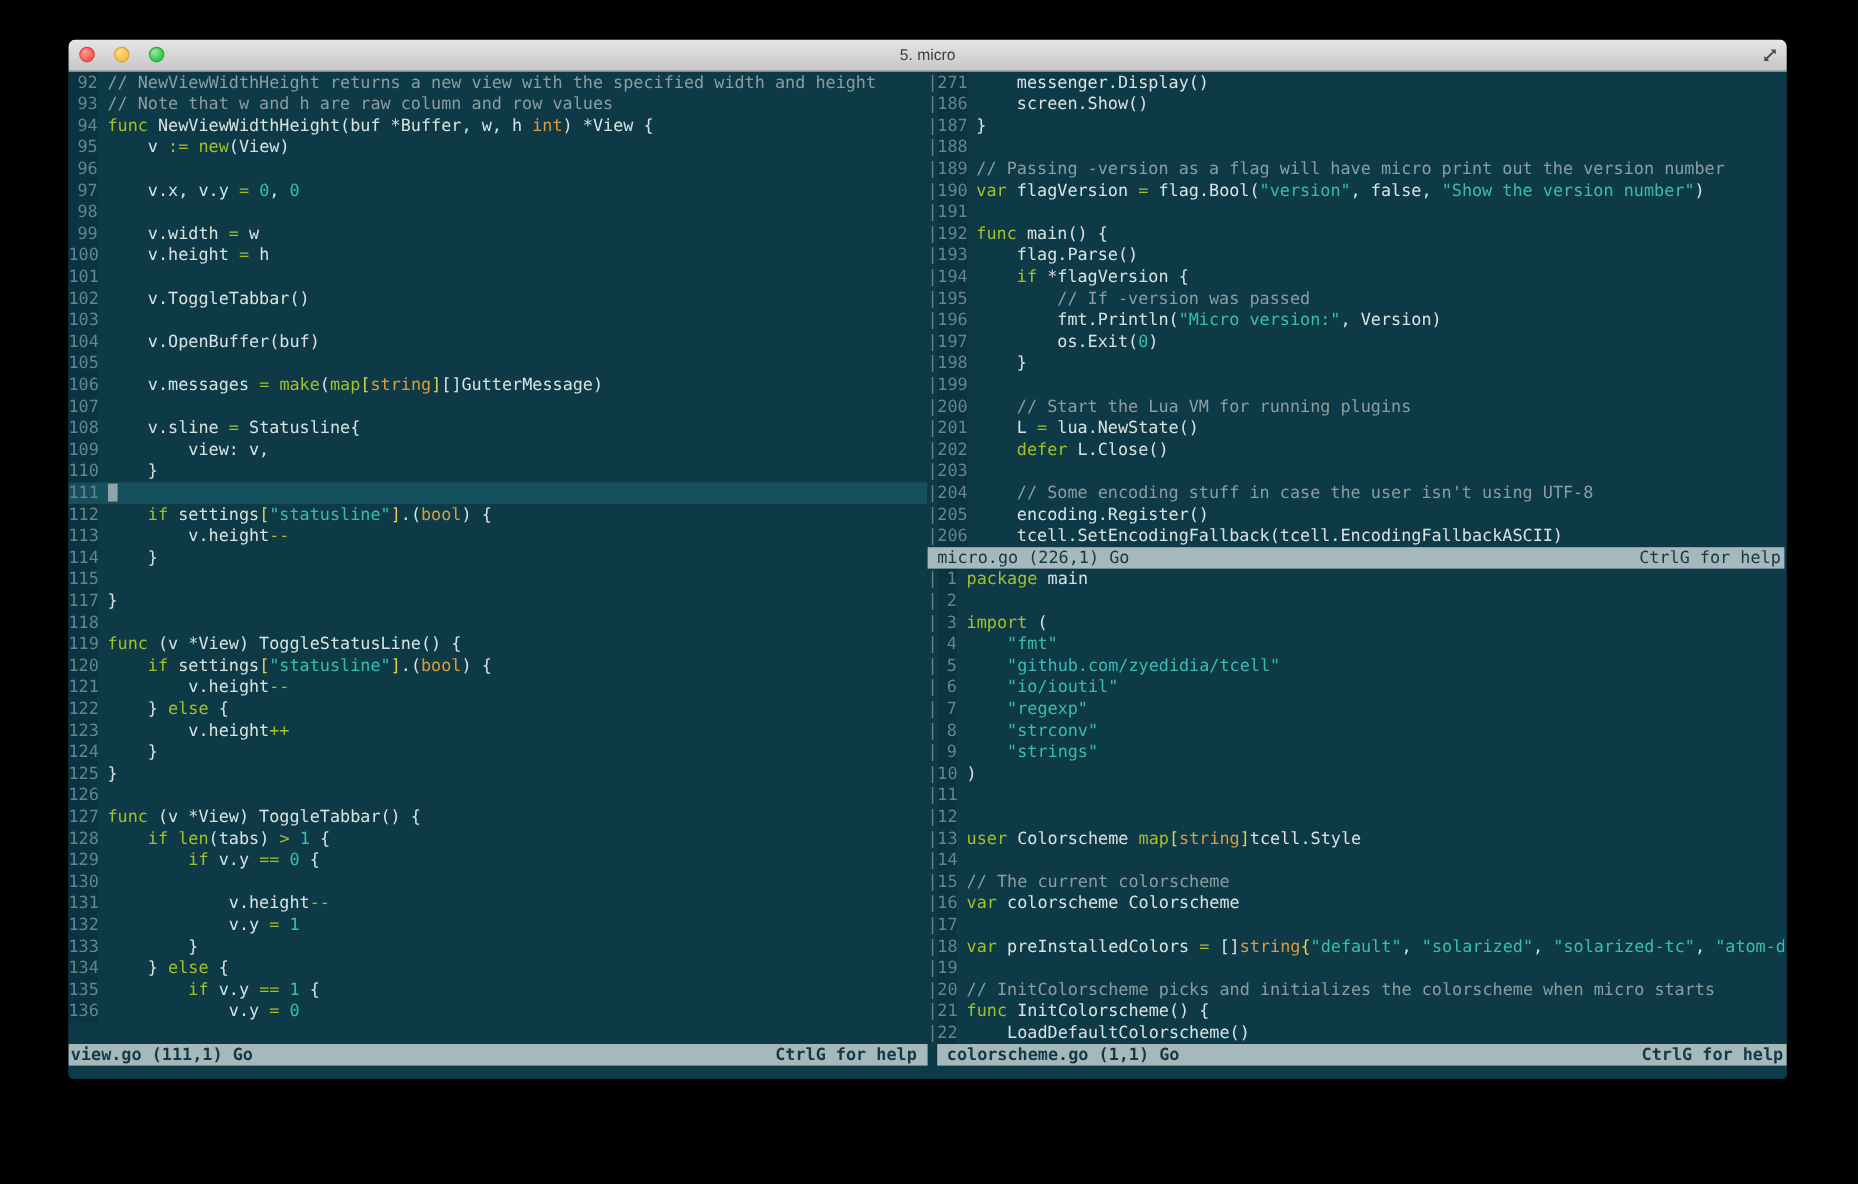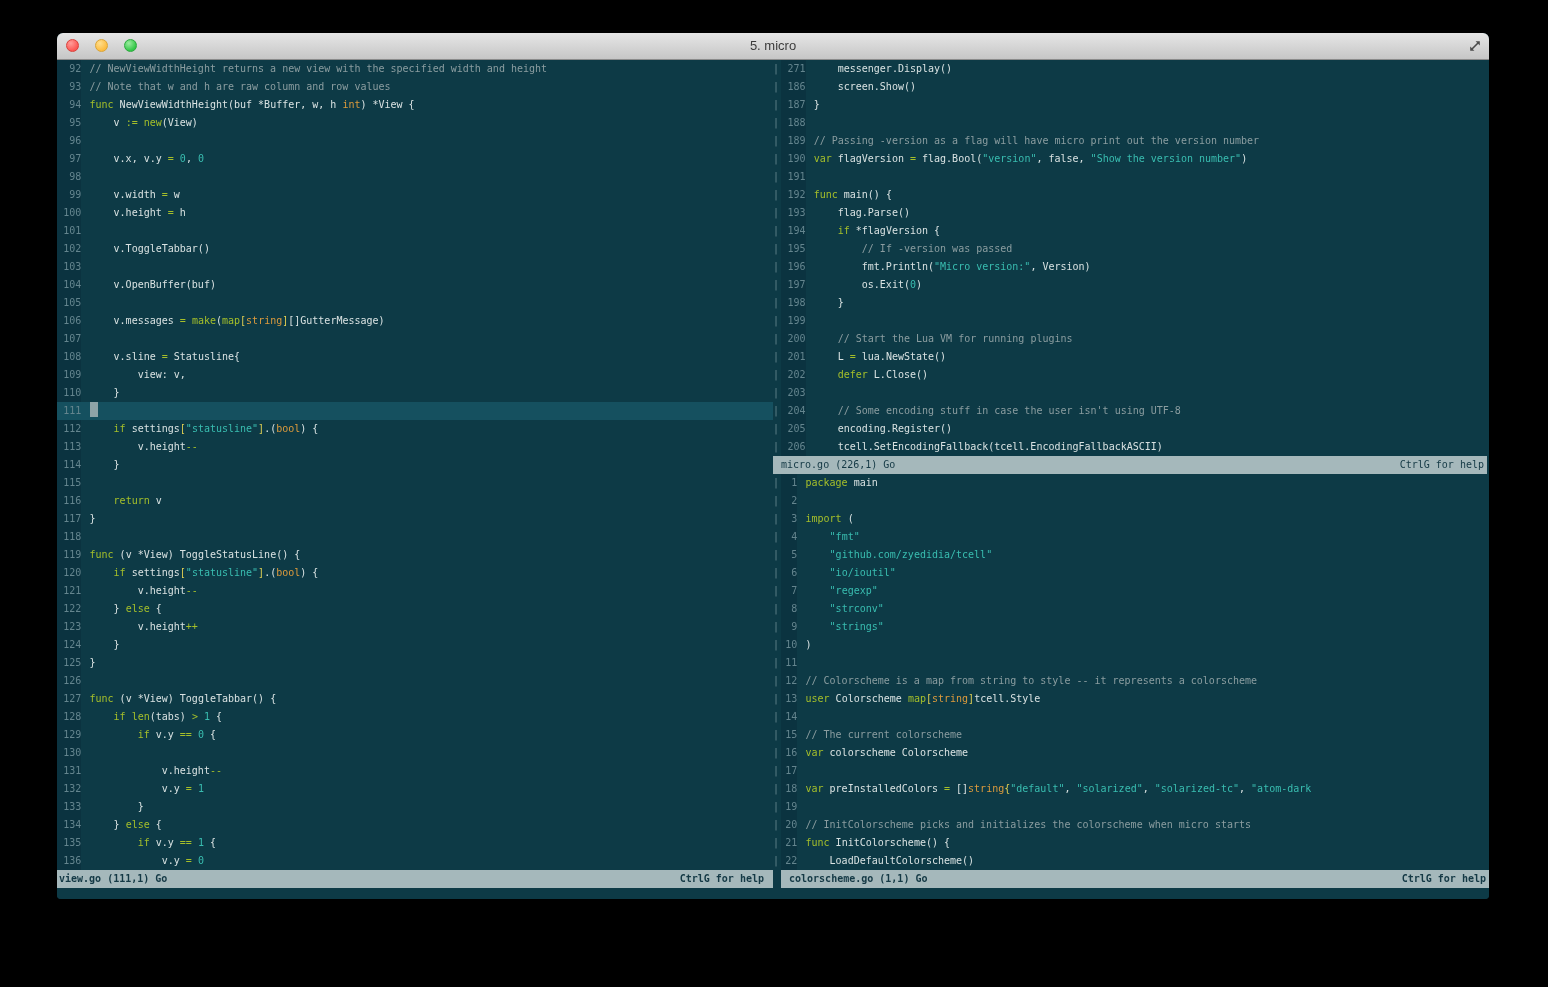--- a/index.html
+++ b/index.html
@@ -18,21 +18,21 @@
   .light { width:13px; height:13px; border-radius:50%; box-sizing:border-box; }
   .light.close { background:radial-gradient(circle at 35% 30%, #ff9d99, #fc5753 70%); border:1px solid #d8413a; }
   .light.min   { background:radial-gradient(circle at 35% 30%, #fede8e, #fdbc40 70%); border:1px solid #d8a438; }
   .light.zoom  { background:radial-gradient(circle at 35% 30%, #9bec9f, #33c748 70%); border:1px solid #2ca83e; }
   .title { position:absolute; left:0; right:0; top:0; height:40px; line-height:26px;
            text-align:center; font-family:"Liberation Sans", sans-serif; font-size:13px;
            color:var(--titleText); }
   .fsicon { position:absolute; right:6px; top:5px; width:16px; height:16px; }
 
   
-  .term { font-size:10px; line-height:18px; }
+  .term { font-size:14px; line-height:18px; }
   .main { display:flex; height:810px; }
   .pane { overflow:hidden; background:var(--bg); }
   .pane-left { width:716px; }
   .pane-rightcol { width:714px; display:flex; flex-direction:column; }
   .editor { overflow:hidden; }
   .ed-top, .ed-bottom { height:396px; }
 
   .row { height:18px; display:flex; white-space:pre; }
   .row.cur { background:var(--curLine); }
   .pipe { flex:none; width:var(--ch); color:var(--lineNum); }
@@ -103,21 +103,20 @@
             <div class="row"><span class="ln ln3">106</span><span class="code"><span class="tk-d">    v.messages </span><span class="tk-k">=</span><span class="tk-d"> </span><span class="tk-k">make</span><span class="tk-d">(</span><span class="tk-k">map</span><span class="tk-b">[</span><span class="tk-t">string</span><span class="tk-b">]</span><span class="tk-d">[]GutterMessage)</span></span></div>
             <div class="row"><span class="ln ln3">107</span><span class="code"></span></div>
             <div class="row"><span class="ln ln3">108</span><span class="code"><span class="tk-d">    v.sline </span><span class="tk-k">=</span><span class="tk-d"> Statusline{</span></span></div>
             <div class="row"><span class="ln ln3">109</span><span class="code"><span class="tk-d">        view: v,</span></span></div>
             <div class="row"><span class="ln ln3">110</span><span class="code"><span class="tk-d">    }</span></span></div>
             <div class="row cur"><span class="ln ln3">111</span><span class="code"><span class="cursor"></span></span></div>
             <div class="row"><span class="ln ln3">112</span><span class="code"><span class="tk-d">    </span><span class="tk-k">if</span><span class="tk-d"> settings</span><span class="tk-b">[</span><span class="tk-s">"statusline"</span><span class="tk-b">]</span><span class="tk-d">.(</span><span class="tk-t">bool</span><span class="tk-d">) {</span></span></div>
             <div class="row"><span class="ln ln3">113</span><span class="code"><span class="tk-d">        v.height</span><span class="tk-k">--</span></span></div>
             <div class="row"><span class="ln ln3">114</span><span class="code"><span class="tk-d">    }</span></span></div>
             <div class="row"><span class="ln ln3">115</span><span class="code"></span></div>
-            <div class="row"><span class="ln ln3">116</span><span class="code"><span class="tk-d">    </span><span class="tk-k">return</span><span class="tk-d"> v</span></span></div>
             <div class="row"><span class="ln ln3">117</span><span class="code"><span class="tk-d">}</span></span></div>
             <div class="row"><span class="ln ln3">118</span><span class="code"></span></div>
             <div class="row"><span class="ln ln3">119</span><span class="code"><span class="tk-k">func</span><span class="tk-d"> (v *View) ToggleStatusLine() {</span></span></div>
             <div class="row"><span class="ln ln3">120</span><span class="code"><span class="tk-d">    </span><span class="tk-k">if</span><span class="tk-d"> settings</span><span class="tk-b">[</span><span class="tk-s">"statusline"</span><span class="tk-b">]</span><span class="tk-d">.(</span><span class="tk-t">bool</span><span class="tk-d">) {</span></span></div>
             <div class="row"><span class="ln ln3">121</span><span class="code"><span class="tk-d">        v.height</span><span class="tk-k">--</span></span></div>
             <div class="row"><span class="ln ln3">122</span><span class="code"><span class="tk-d">    } </span><span class="tk-k">else</span><span class="tk-d"> {</span></span></div>
             <div class="row"><span class="ln ln3">123</span><span class="code"><span class="tk-d">        v.height</span><span class="tk-k">++</span></span></div>
             <div class="row"><span class="ln ln3">124</span><span class="code"><span class="tk-d">    }</span></span></div>
             <div class="row"><span class="ln ln3">125</span><span class="code"><span class="tk-d">}</span></span></div>
             <div class="row"><span class="ln ln3">126</span><span class="code"></span></div>
@@ -166,21 +165,21 @@
               <div class="row"><span class="pipe">|</span><span class="ln ln2">2</span><span class="code"></span></div>
               <div class="row"><span class="pipe">|</span><span class="ln ln2">3</span><span class="code"><span class="tk-k">import</span><span class="tk-d"> (</span></span></div>
               <div class="row"><span class="pipe">|</span><span class="ln ln2">4</span><span class="code"><span class="tk-d">    </span><span class="tk-s">"fmt"</span></span></div>
               <div class="row"><span class="pipe">|</span><span class="ln ln2">5</span><span class="code"><span class="tk-d">    </span><span class="tk-s">"github.com/zyedidia/tcell"</span></span></div>
               <div class="row"><span class="pipe">|</span><span class="ln ln2">6</span><span class="code"><span class="tk-d">    </span><span class="tk-s">"io/ioutil"</span></span></div>
               <div class="row"><span class="pipe">|</span><span class="ln ln2">7</span><span class="code"><span class="tk-d">    </span><span class="tk-s">"regexp"</span></span></div>
               <div class="row"><span class="pipe">|</span><span class="ln ln2">8</span><span class="code"><span class="tk-d">    </span><span class="tk-s">"strconv"</span></span></div>
               <div class="row"><span class="pipe">|</span><span class="ln ln2">9</span><span class="code"><span class="tk-d">    </span><span class="tk-s">"strings"</span></span></div>
               <div class="row"><span class="pipe">|</span><span class="ln ln2">10</span><span class="code"><span class="tk-d">)</span></span></div>
               <div class="row"><span class="pipe">|</span><span class="ln ln2">11</span><span class="code"></span></div>
-              <div class="row"><span class="pipe">|</span><span class="ln ln2">12</span><span class="code"><span class="tk-c">// Colorscheme is a map from string to style -- it represents a colorscheme</span></span></div>
+              <div class="row"><span class="pipe">|</span><span class="ln ln2">12</span></div>
               <div class="row"><span class="pipe">|</span><span class="ln ln2">13</span><span class="code"><span class="tk-k">user</span><span class="tk-d"> Colorscheme </span><span class="tk-k">map</span><span class="tk-b">[</span><span class="tk-t">string</span><span class="tk-b">]</span><span class="tk-d">tcell.Style</span></span></div>
               <div class="row"><span class="pipe">|</span><span class="ln ln2">14</span><span class="code"></span></div>
               <div class="row"><span class="pipe">|</span><span class="ln ln2">15</span><span class="code"><span class="tk-c">// The current colorscheme</span></span></div>
               <div class="row"><span class="pipe">|</span><span class="ln ln2">16</span><span class="code"><span class="tk-k">var</span><span class="tk-d"> colorscheme Colorscheme</span></span></div>
               <div class="row"><span class="pipe">|</span><span class="ln ln2">17</span><span class="code"></span></div>
               <div class="row"><span class="pipe">|</span><span class="ln ln2">18</span><span class="code"><span class="tk-k">var</span><span class="tk-d"> preInstalledColors </span><span class="tk-k">=</span><span class="tk-d"> []</span><span class="tk-t">string</span><span class="tk-b">{</span><span class="tk-s">"default"</span><span class="tk-d">, </span><span class="tk-s">"solarized"</span><span class="tk-d">, </span><span class="tk-s">"solarized-tc"</span><span class="tk-d">, </span><span class="tk-s">"atom-dark</span></span></div>
               <div class="row"><span class="pipe">|</span><span class="ln ln2">19</span><span class="code"></span></div>
               <div class="row"><span class="pipe">|</span><span class="ln ln2">20</span><span class="code"><span class="tk-c">// InitColorscheme picks and initializes the colorscheme when micro starts</span></span></div>
               <div class="row"><span class="pipe">|</span><span class="ln ln2">21</span><span class="code"><span class="tk-k">func</span><span class="tk-d"> InitColorscheme() {</span></span></div>
               <div class="row"><span class="pipe">|</span><span class="ln ln2">22</span><span class="code"><span class="tk-d">    LoadDefaultColorscheme()</span></span></div>

